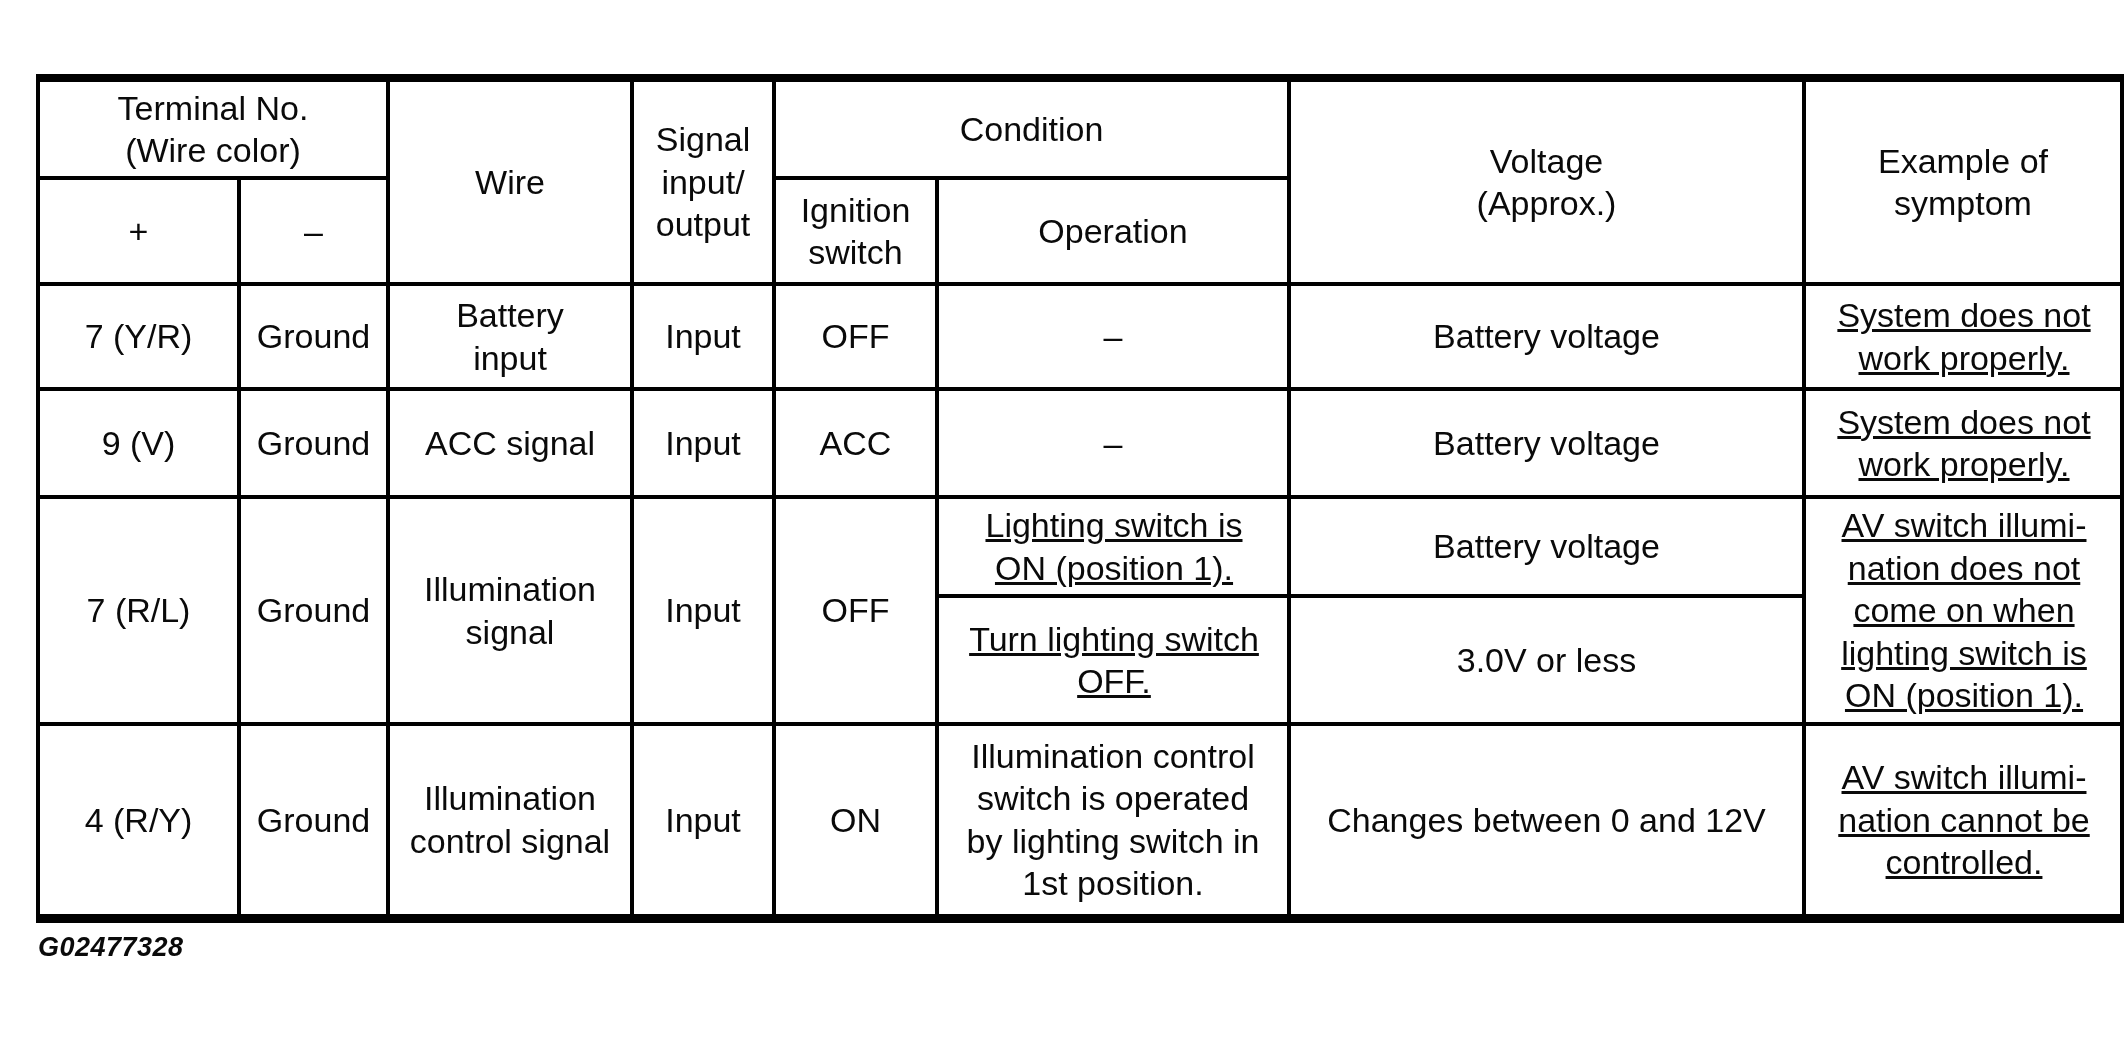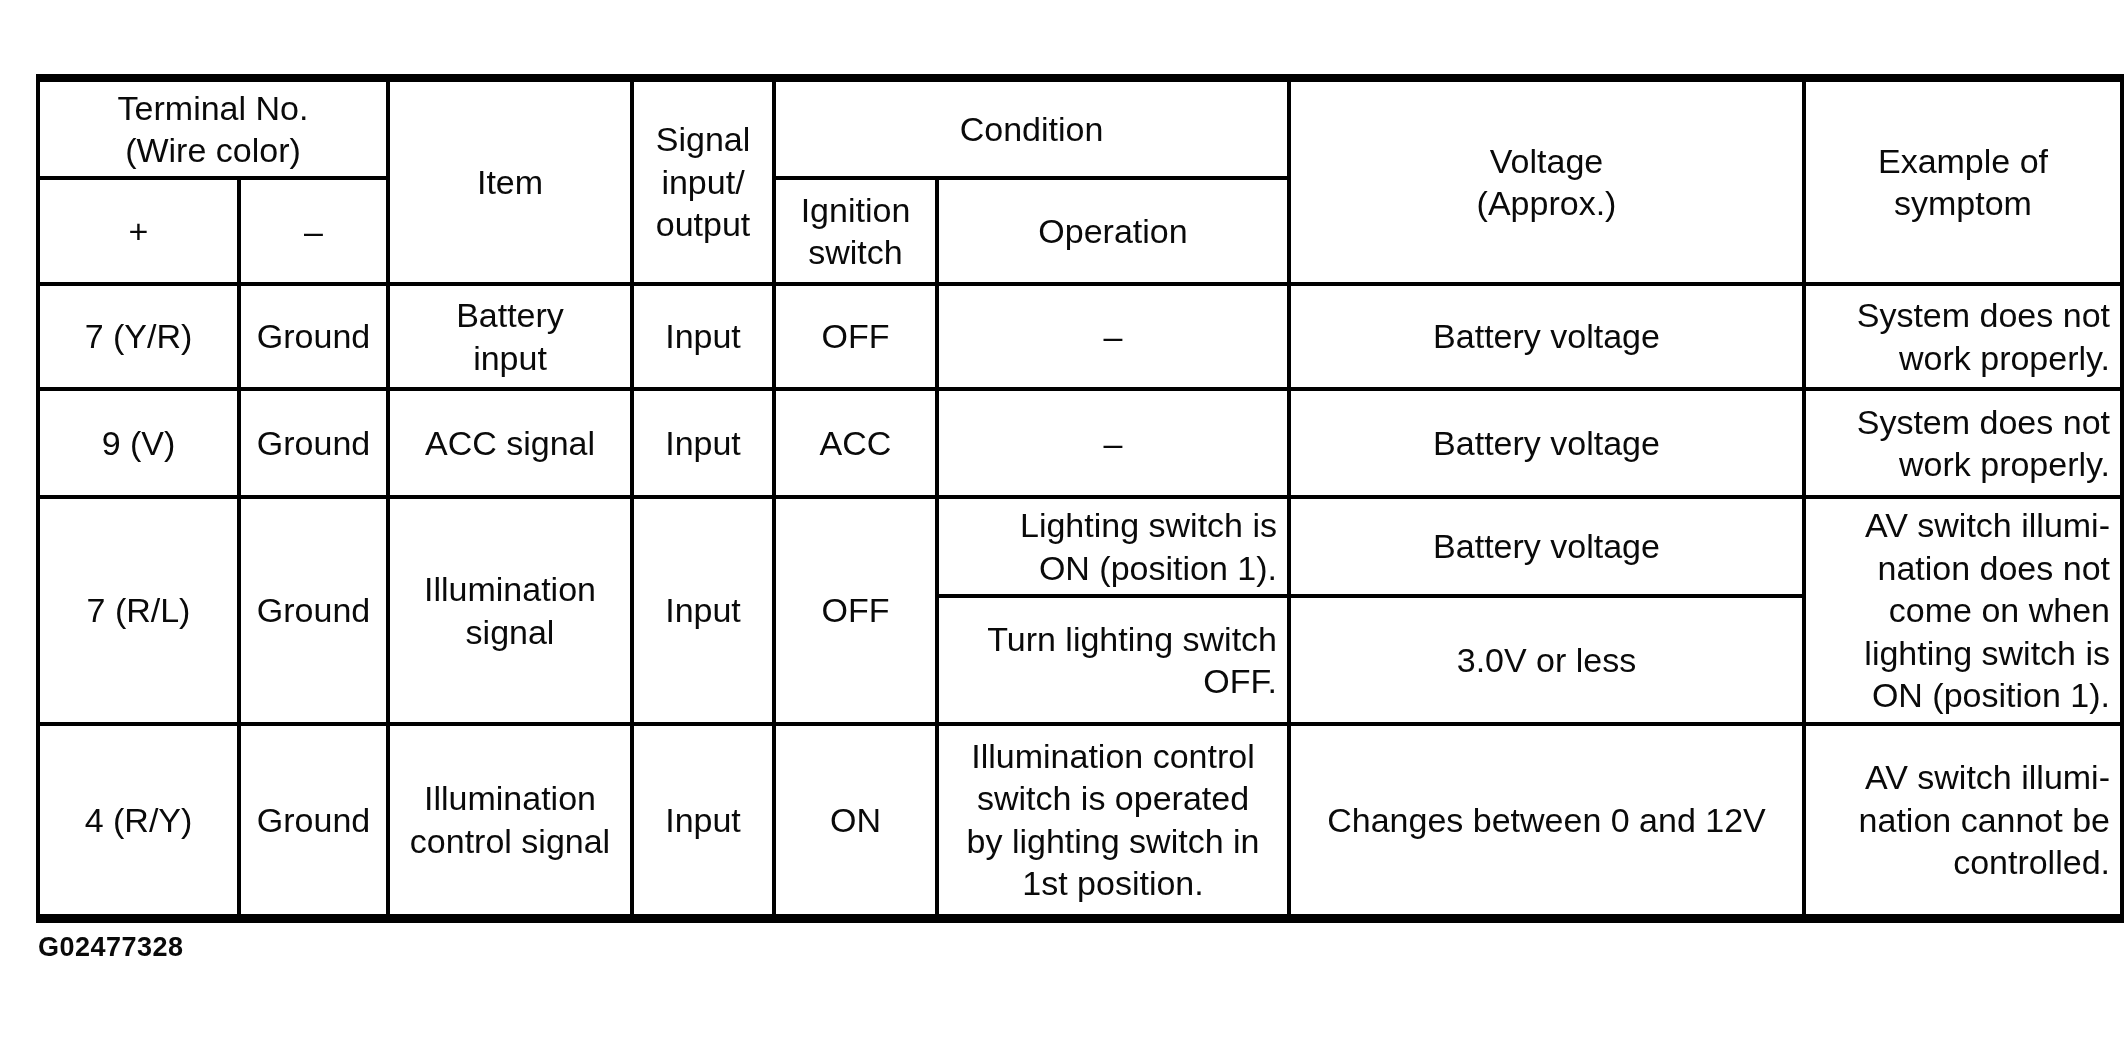--- a/index.html
+++ b/index.html
@@ -32,32 +32,34 @@
     font-size: 34px;
     line-height: 1.25;
     color: #0a0a0a;
     text-align: center;
     vertical-align: middle;
     white-space: pre-line;
     padding: 2px 8px;
     overflow: hidden;
   }
   table.spec-table td.left {
-    text-align: right;
+    text-align: center;
     padding-left: 12px;
     padding-right: 10px;
+    text-decoration: underline;
   }
   .figure-id {
     position: absolute;
     left: 38px;
     top: 932px;
     font-size: 27px;
     font-weight: bold;
     letter-spacing: 0.5px;
     color: #0a0a0a;
+    font-style: italic;
   }
 </style>
 </head>
 <body>
 
 <div class="page">
 
   <table class="spec-table">
     <colgroup>
       <col style="width:201px">
@@ -67,21 +69,21 @@
       <col style="width:163px">
       <col style="width:352px">
       <col style="width:515px">
       <col style="width:318px">
     </colgroup>
     <tbody>
 
       <tr style="height:100px">
         <td colspan="2">Terminal No.
 (Wire color)</td>
-        <td rowspan="2">Item</td>
+        <td rowspan="2">Wire</td>
         <td rowspan="2">Signal
 input/
 output</td>
         <td colspan="2">Condition</td>
         <td rowspan="2">Voltage
 (Approx.)</td>
         <td rowspan="2">Example of
 symptom</td>
       </tr>
 

